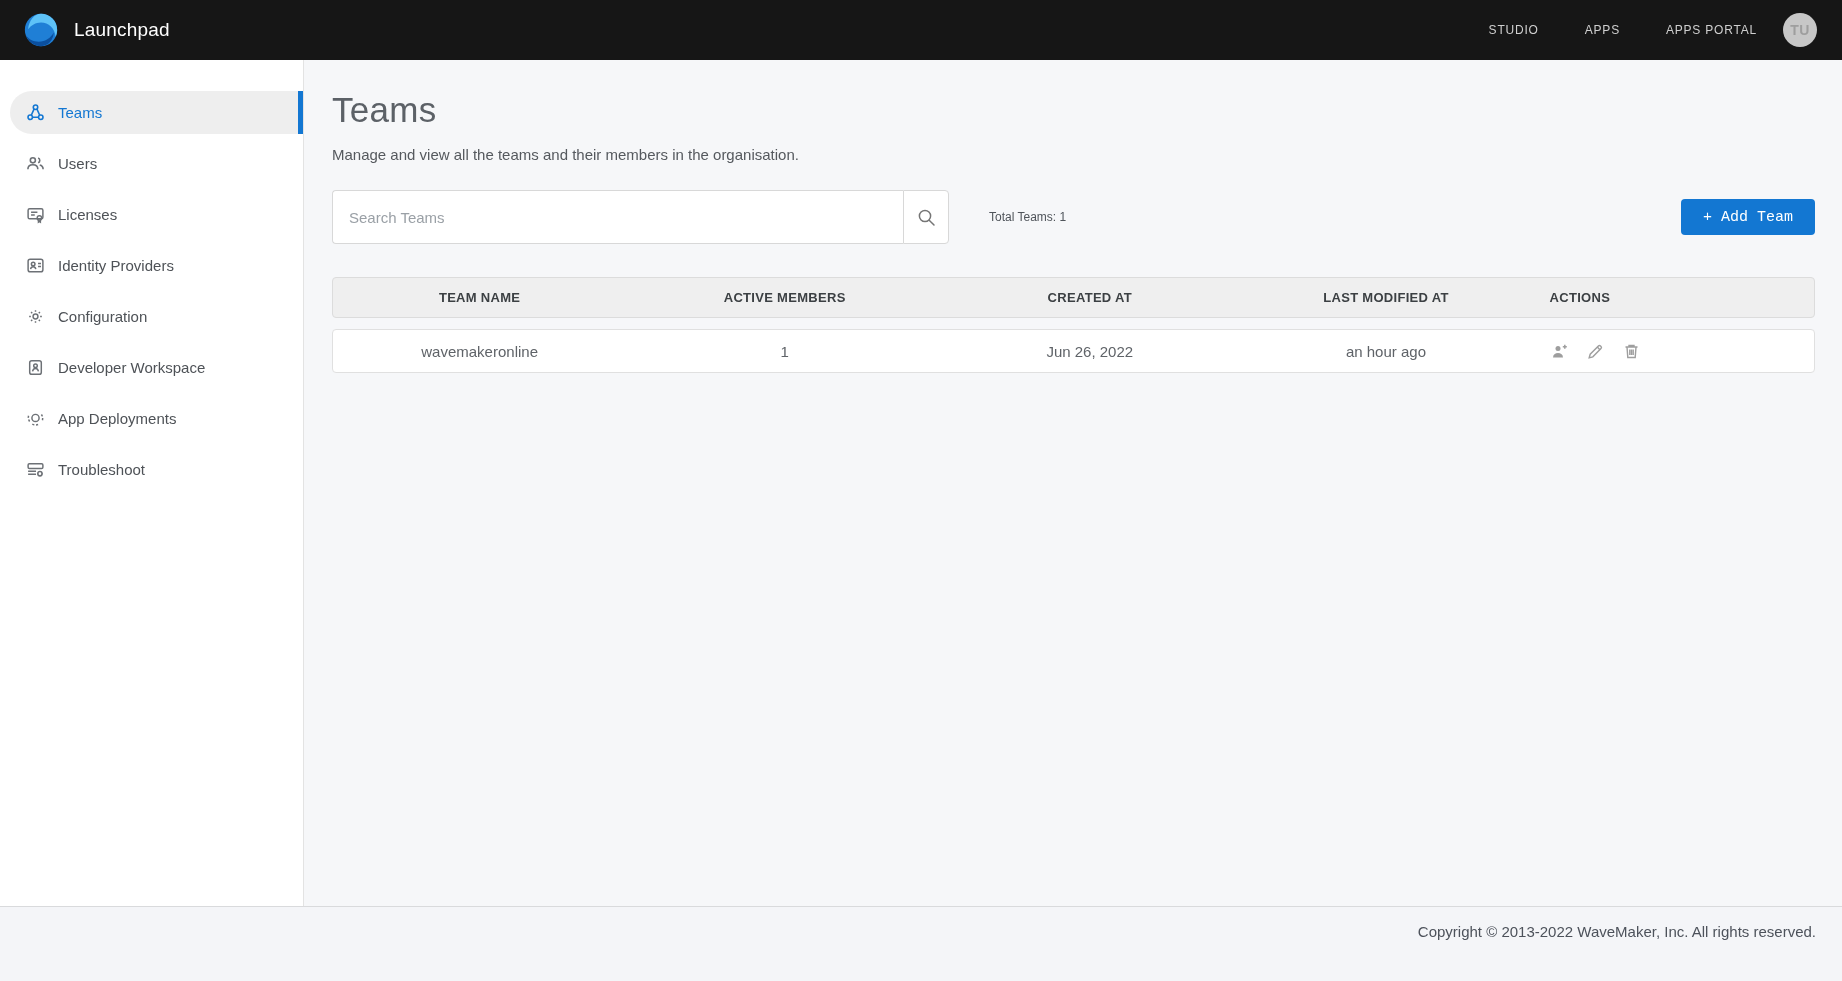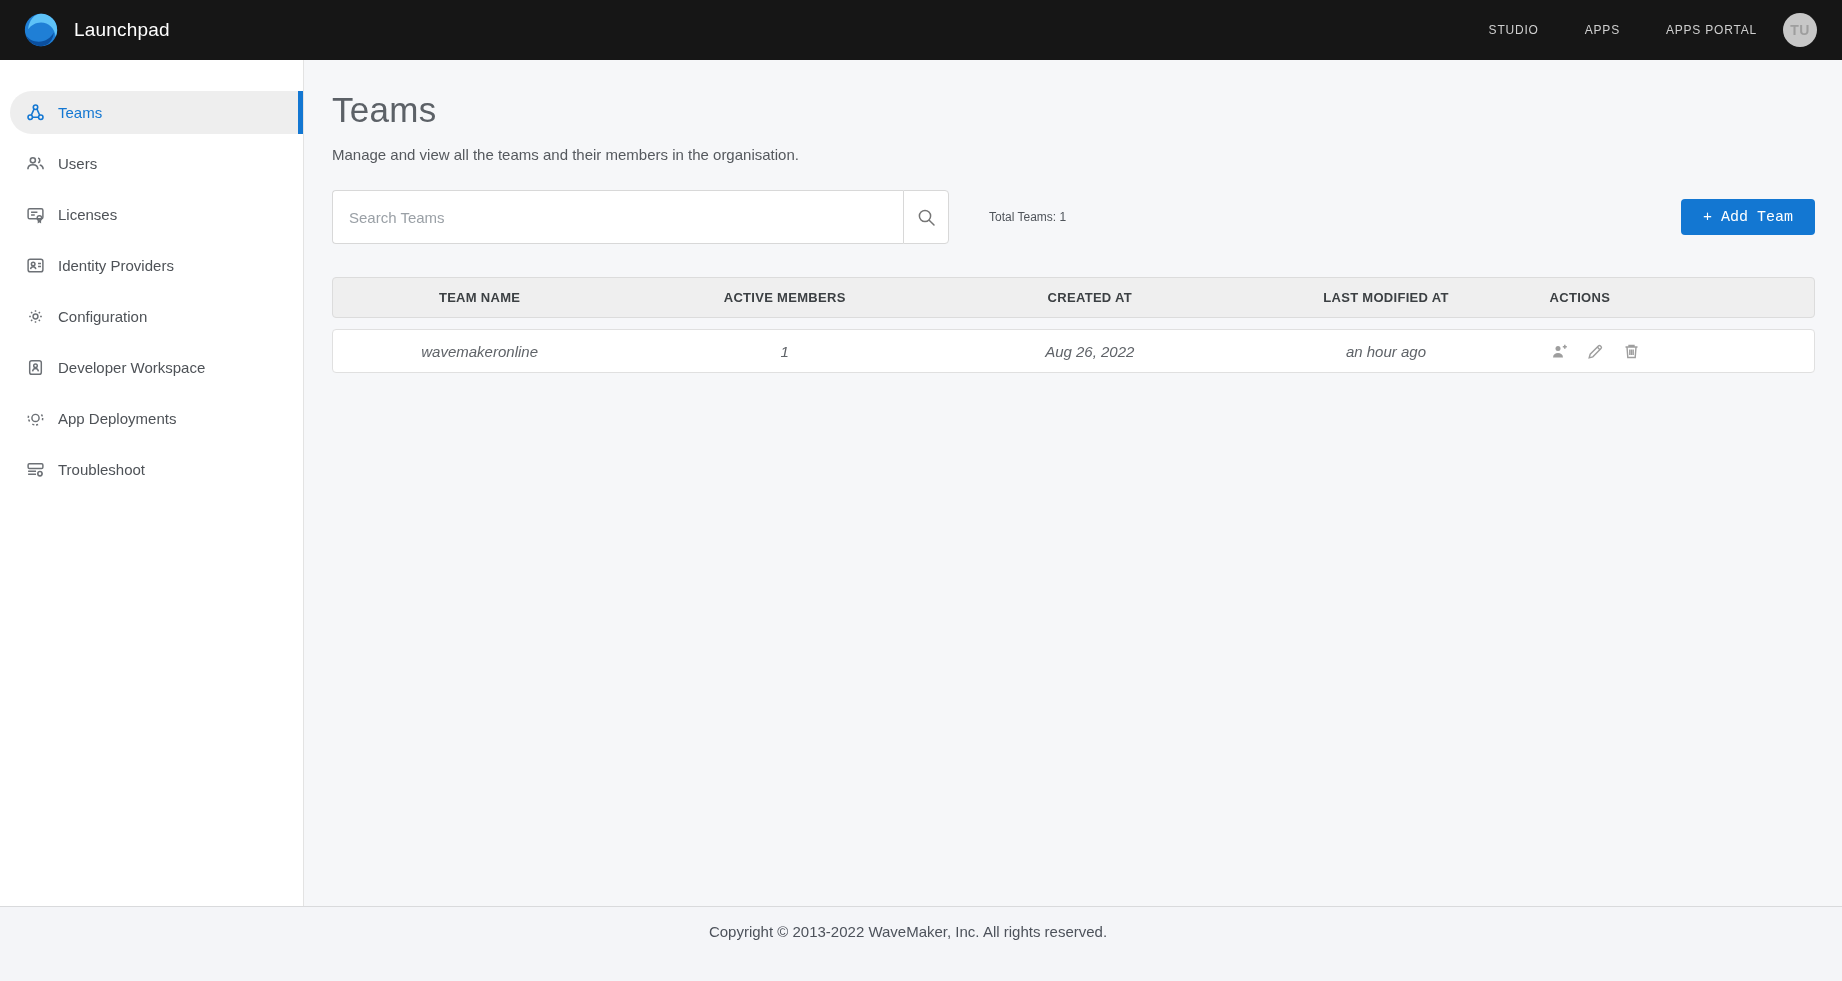--- a/index.html
+++ b/index.html
@@ -83,28 +83,28 @@
   }
   .tbl-head .th {
     font-size: 13px; font-weight: 700; color: #3c4043; letter-spacing: .3px;
     text-align: center;
   }
   .tbl-head .th.actions { text-align: left; padding-left: 14px; }
   .tbl-row {
     background: #ffffff; border: 1px solid #e0e0e0; border-radius: 4px; height: 44px;
     margin-top: 11px;
   }
-  .tbl-row .td { font-size: 15px; color: #5f6368; text-align: center; font-style: italic; }
+  .tbl-row .td { font-size: 15px; color: #5f6368; text-align: center; }
   .tbl-row .td.actions { text-align: left; padding-left: 14px; display: flex; align-items: center; gap: 17px; }
   .action-ic { width: 19px; height: 19px; color: #9e9e9e; cursor: pointer; display: flex; }
 
   
   .footer {
     flex: 0 0 75px; background: #f4f5f8; border-top: 1px solid #d9dadc;
-    text-align: center; padding: 16px 26px 0 0;
+    text-align: right; padding: 16px 26px 0 0;
   }
   .footer span { font-size: 15px; color: #4d525b; }
 
   svg { display: block; }
 </style>
 </head>
 <body>
 
 <header class="topbar">
   <span>
@@ -247,21 +247,21 @@
         <div class="th">TEAM NAME</div>
         <div class="th">ACTIVE MEMBERS</div>
         <div class="th">CREATED AT</div>
         <div class="th">LAST MODIFIED AT</div>
         <div class="th actions">ACTIONS</div>
       </div>
 
       <div class="tbl-grid tbl-row">
         <div class="td">wavemakeronline</div>
         <div class="td">1</div>
-        <div class="td">Aug 26, 2022</div>
+        <div class="td">Jun 26, 2022</div>
         <div class="td">an hour ago</div>
         <div class="td actions">
           <span class="action-ic">
             <svg viewBox="0 0 19 19" fill="none" stroke="currentColor" stroke-width="1.5">
               <circle cx="8" cy="6.5" r="2.5" fill="currentColor" stroke="none"></circle>
               <path d="M3 15.5c0-3 2.2-4.5 5-4.5s5 1.5 5 4.5z" fill="currentColor" stroke="none"></path>
               <path d="M14.8 2.8v4 M12.8 4.8h4"></path>
             </svg>
           </span>
           <span class="action-ic">

